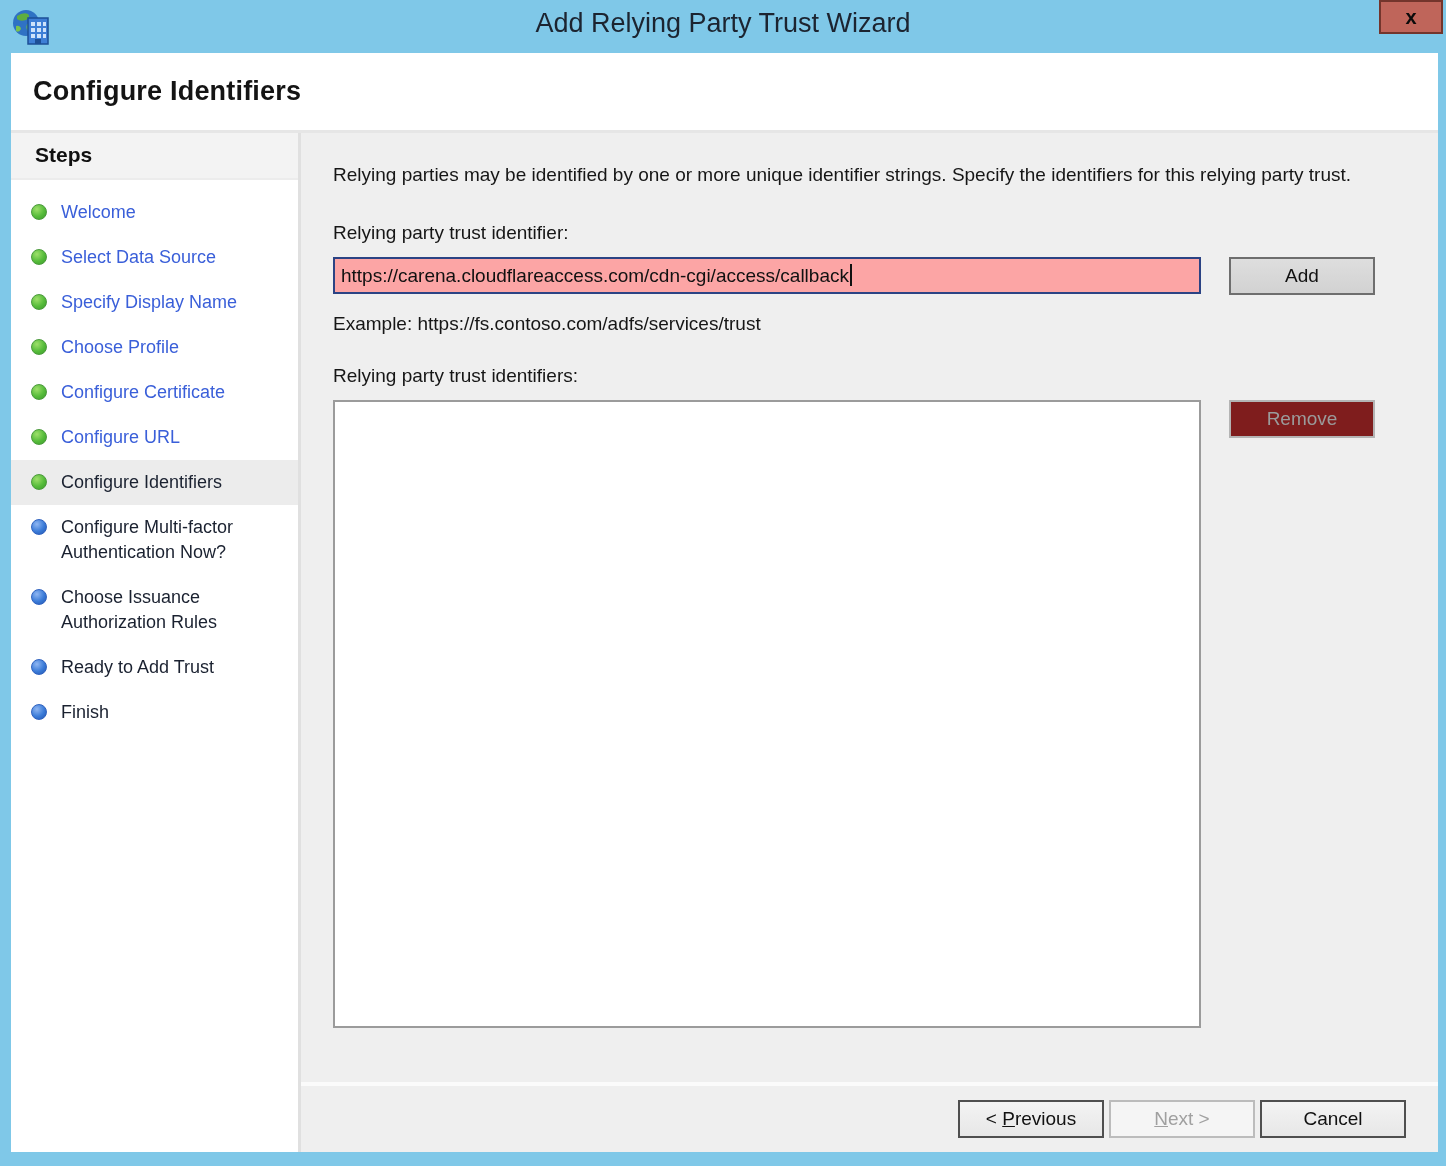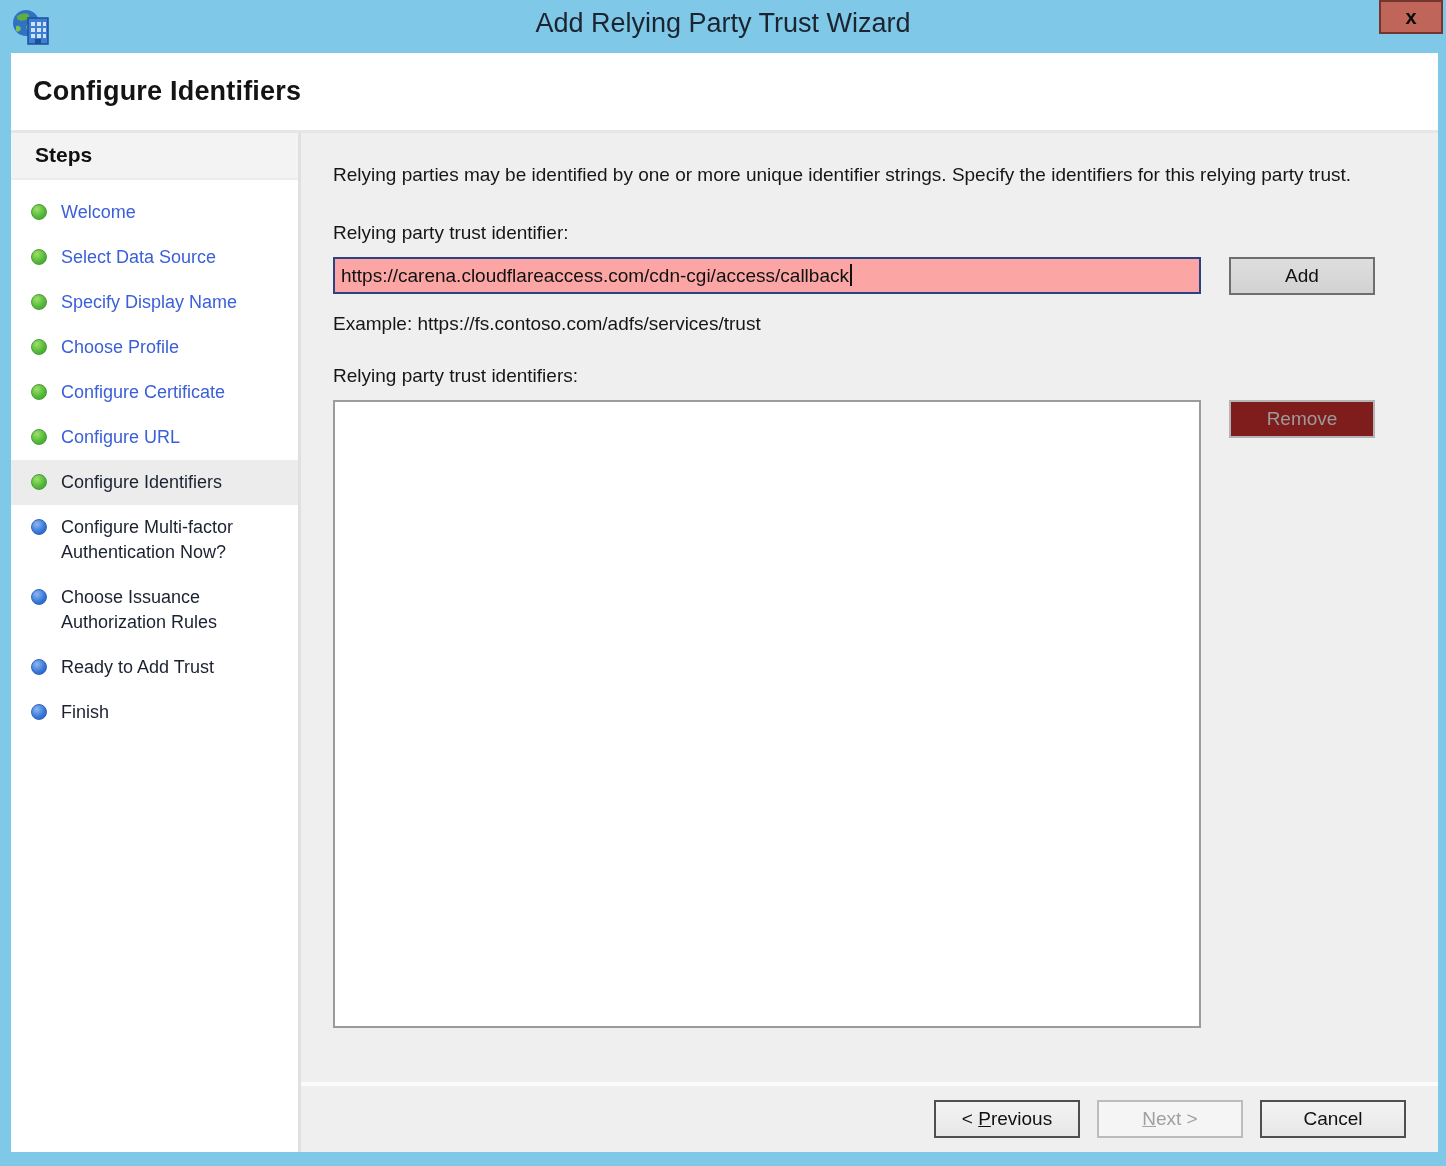--- a/index.html
+++ b/index.html
@@ -159,21 +159,21 @@
     background: #7f1d1d;
     border: 2px solid #b4b4b4;
     color: #9b9b9b;
   }
   
   .footer {
     flex: 0 0 70px;
     background: #efefef;
     border-top: 4px solid #fbfbfb;
     display: flex; align-items: center; justify-content: flex-end;
-    gap: 17px;
+    gap: 5px;
     padding-right: 32px;
   }
   .prev-btn, .cancel-btn {
     background: linear-gradient(#f3f3f3, #e7e7e7);
     border: 2px solid #4f4f4f;
   }
   .next-btn {
     background: #f5f5f5;
     border: 2px solid #bcbcbc;
     color: #a0a0a0;

